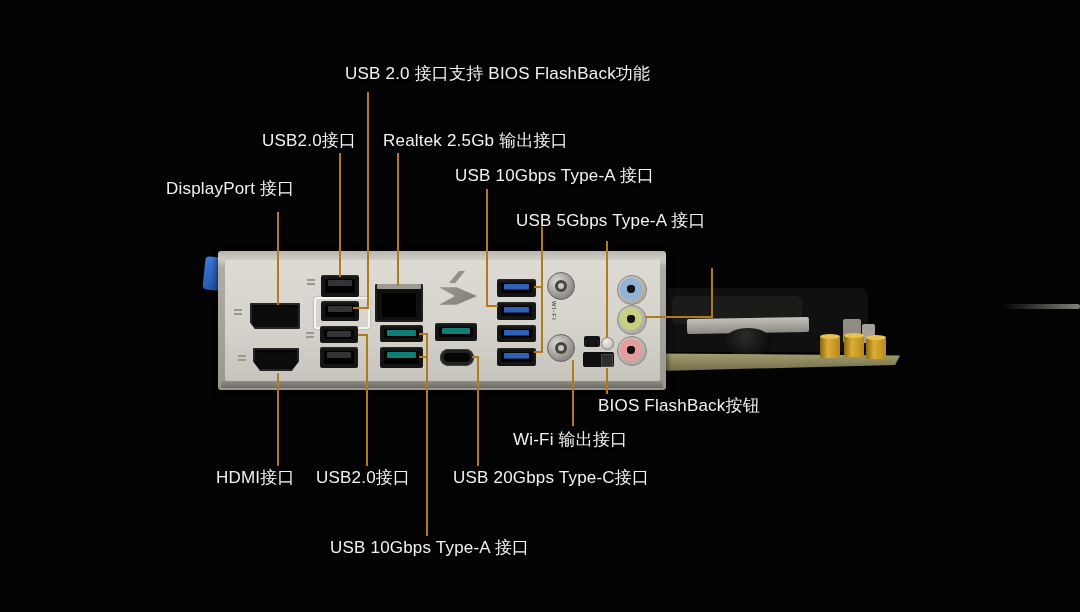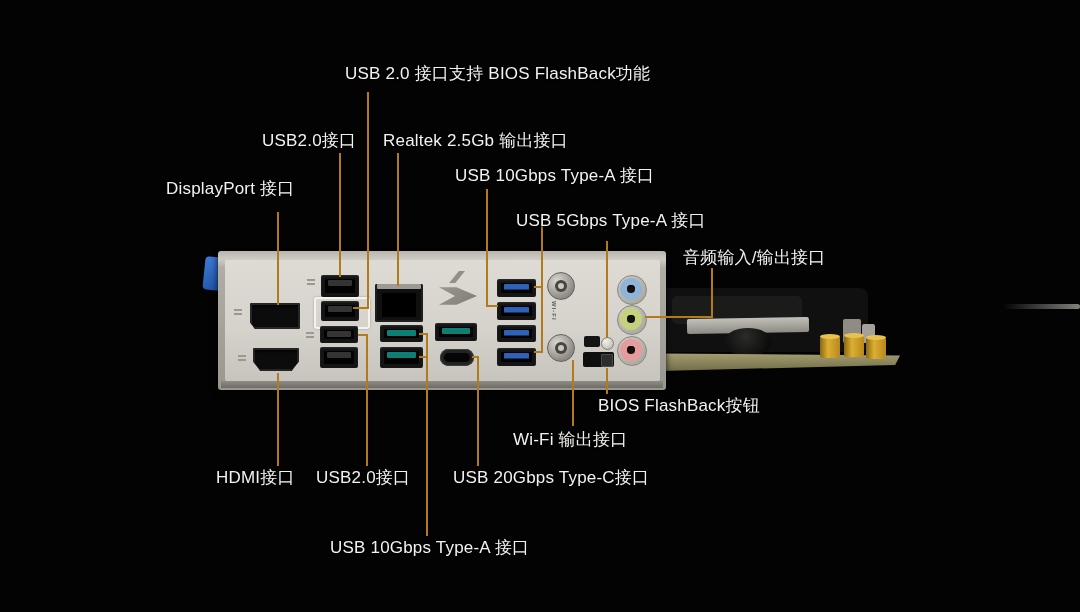--- a/index.html
+++ b/index.html
@@ -256,21 +256,20 @@
   <div class="hline" style="left:419px;top:356px;width:9px;"></div>
   <div class="vline" style="left:426px;top:333px;height:203px;"></div>
 
   <div class="vline" style="left:277px;top:373px;height:93px;"></div>
 
   <div class="lbl" style="left:345px;top:62px;">USB 2.0 接口支持 BIOS FlashBack功能</div>
   <div class="lbl" style="left:262px;top:129px;">USB2.0接口</div>
   <div class="lbl" style="left:383px;top:129px;">Realtek 2.5Gb 输出接口</div>
   <div class="lbl" style="left:455px;top:164px;">USB 10Gbps Type-A 接口</div>
   <div class="lbl" style="left:516px;top:193px;margin-top:16px;">USB 5Gbps Type-A 接口</div>
-  <div class="lbl" style="left:683px;top:246px;">音频输入/输出接口</div>
   <div class="lbl" style="left:598px;top:394px;">BIOS FlashBack按钮</div>
   <div class="lbl" style="left:166px;top:177px;">DisplayPort 接口</div>
   <div class="lbl" style="left:513px;top:428px;">Wi-Fi 输出接口</div>
   <div class="lbl" style="left:216px;top:466px;">HDMI接口</div>
   <div class="lbl" style="left:316px;top:466px;">USB2.0接口</div>
   <div class="lbl" style="left:453px;top:466px;">USB 20Gbps Type-C接口</div>
   <div class="lbl" style="left:330px;top:536px;">USB 10Gbps Type-A 接口</div>
 
 </div>
 

